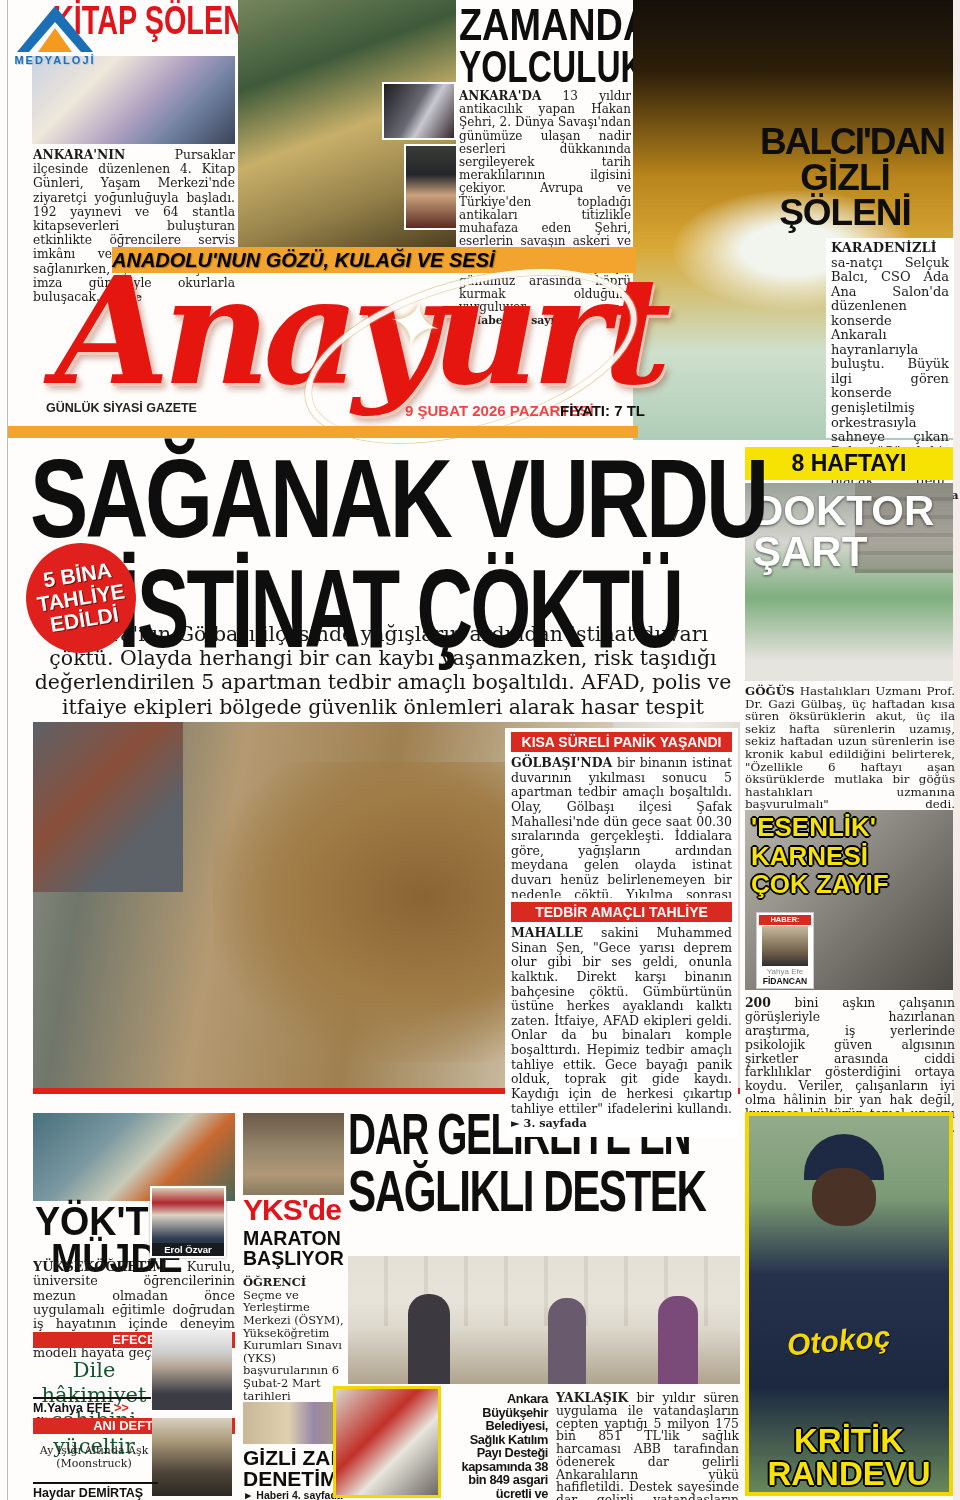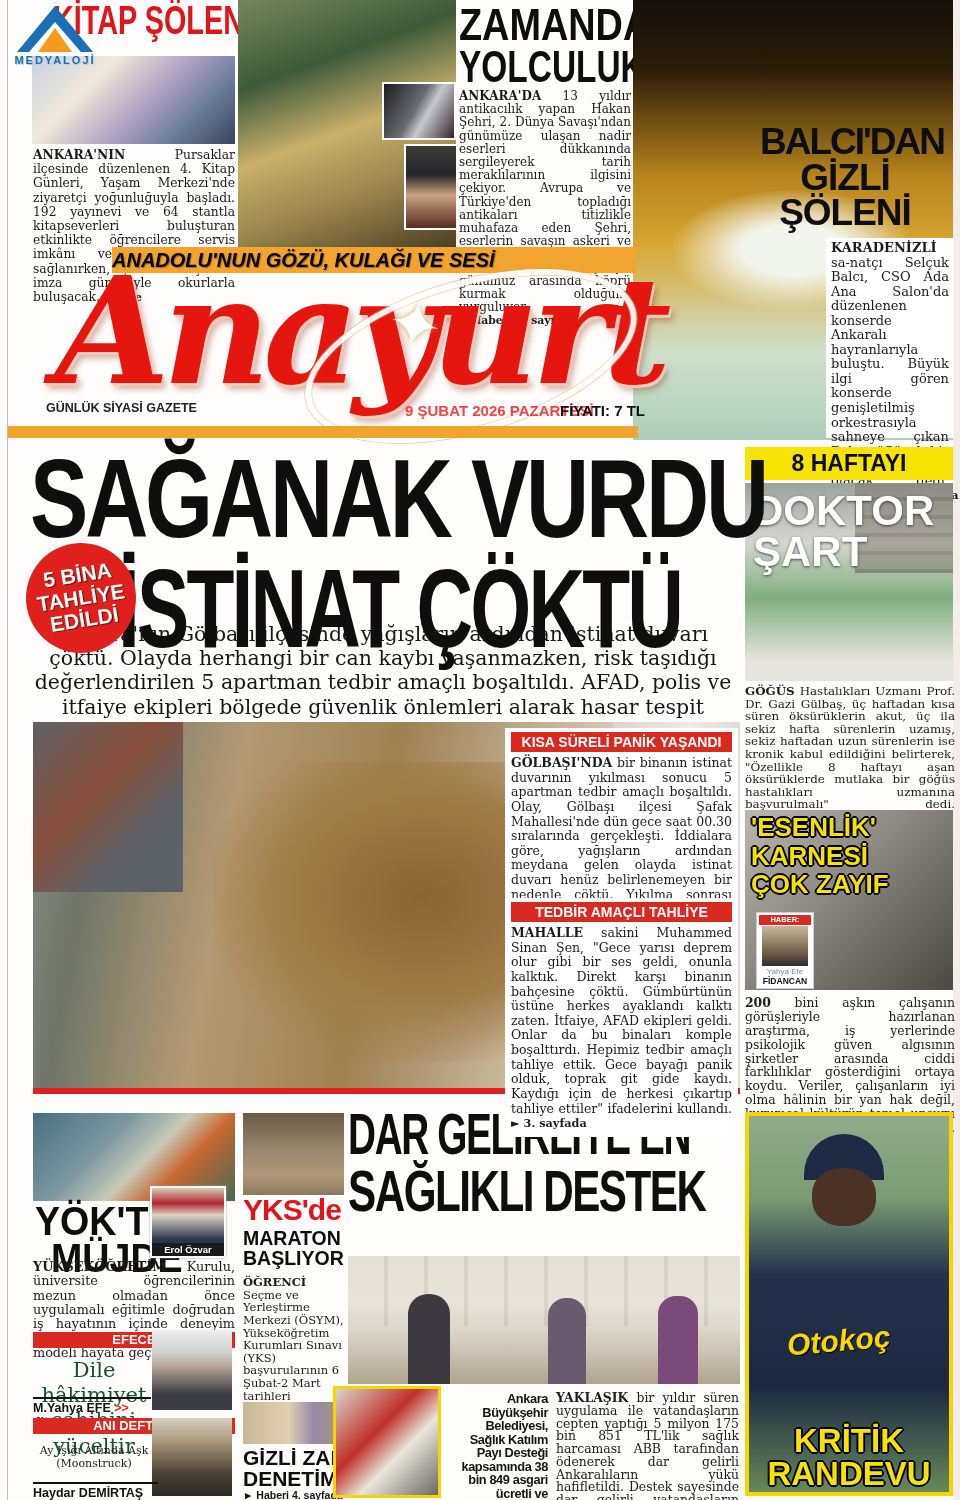--- a/index.html
+++ b/index.html
@@ -124,21 +124,21 @@
 
   <div class="abs" style="left:745px;top:447px;width:208px;height:33px;background:#f6e203;color:#0d0d0d;
               font-family:'Liberation Sans',sans-serif;font-weight:700;font-size:23px;text-align:center;line-height:33px;">8 HAFTAYI GEÇTİYSE</div>
   <div class="photo" style="left:745px;top:483px;width:208px;height:198px;background:linear-gradient(180deg,#9aa29a 0%,#d6d6d0 30%,#7fae7f 58%,#e6e4de 90%);">
     <div class="abs" style="left:110px;top:0;width:98px;height:90px;background:repeating-linear-gradient(180deg,#7c7468 0 14px,#5c544a 14px 18px);opacity:.5;"></div>
   </div>
   <div class="abs whiteline" style="left:753px;top:490px;font-size:42px;line-height:.98;z-index:3;">
     <span>DOKTOR</span><br><span>ŞART</span>
   </div>
   <p class="abs body" style="left:745px;top:685px;width:210px;font-size:11.9px;line-height:1.06;">
-    <b>GÖĞÜS</b><span> Hastalıkları Uzmanı Prof. Dr. Gazi Gülbaş, üç haftadan kısa süren öksürüklerin akut, üç ila sekiz hafta sürenlerin uzamış, sekiz haftadan uzun sürenlerin ise kronik kabul edildiğini belirterek, "Özellikle 8 haftayı aşan öksürüklerde mutlaka bir göğüs hastalıkları uzmanına başvurulmalı" dedi. </span><b class="ref">► Haberi 5. sayfada</b>
+    <b>GÖĞÜS</b><span> Hastalıkları Uzmanı Prof. Dr. Gazi Gülbaş, üç haftadan kısa süren öksürüklerin akut, üç ila sekiz hafta sürenlerin uzamış, sekiz haftadan uzun sürenlerin ise kronik kabul edildiğini belirterek, "Özellikle 6 haftayı aşan öksürüklerde mutlaka bir göğüs hastalıkları uzmanına başvurulmalı" dedi. </span><b class="ref">► Haberi 5. sayfada</b>
   </p>
 
   <div class="photo" style="left:745px;top:810px;width:208px;height:180px;background:linear-gradient(135deg,#bcb8b0 0%,#908e86 38%,#6e6c64 68%,#4c4a44 100%);"></div>
   <div class="abs ylw-outline" style="left:751px;top:813px;font-size:26px;line-height:1.1;z-index:3;">
     <span>'ESENLİK'</span><br><span>KARNESİ</span><br><span>ÇOK ZAYIF</span>
   </div>
   <div class="abs" style="left:756px;top:912px;width:52px;background:#fff;border:1px solid #ccc;padding:2px;z-index:4;text-align:center;">
     <div class="redbar" style="font-size:7.5px;line-height:10px;">HABER:</div>
     <div class="photo" style="position:relative;width:46px;height:40px;margin:1px auto;background:linear-gradient(180deg,#c8b89c,#6a5a44 70%,#2c2c34);"></div>
     <div class="sans" style="font-size:8px;color:#888;">Yahya Efe</div>

